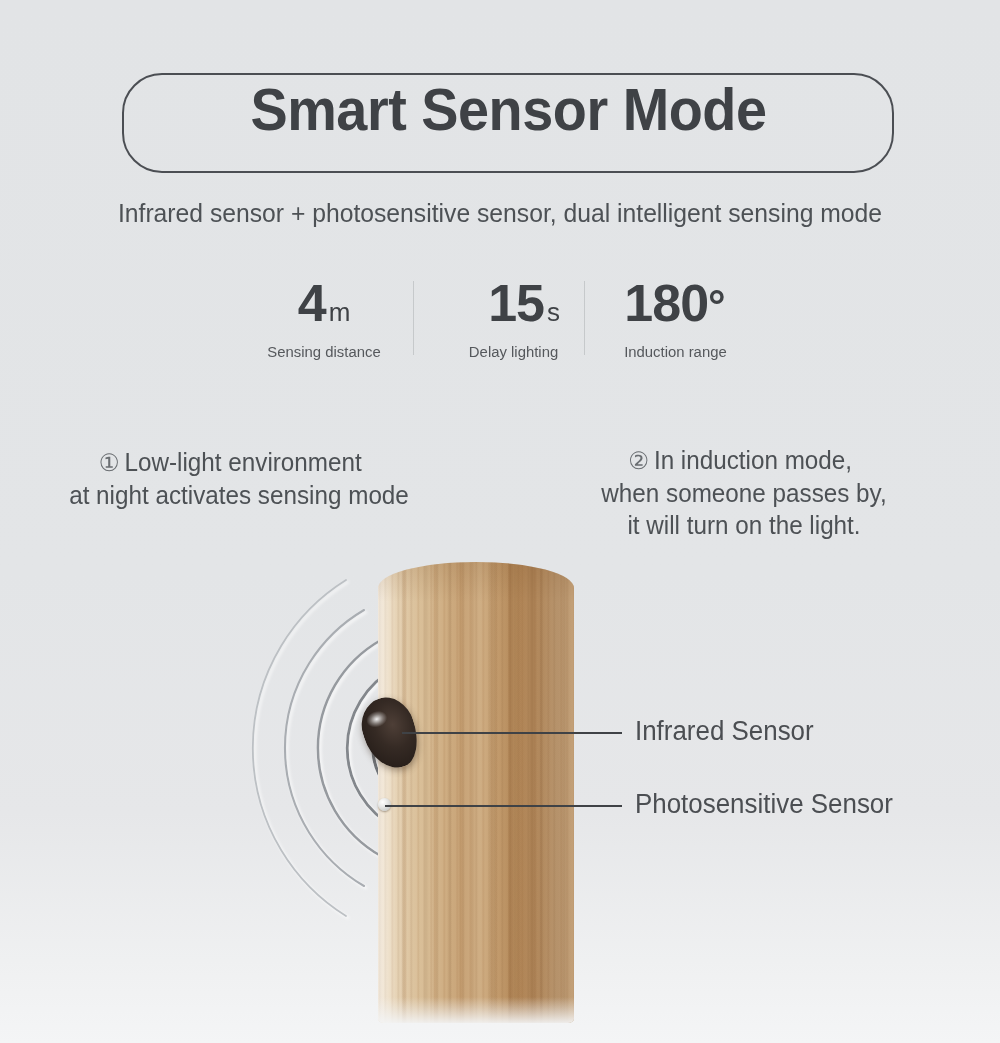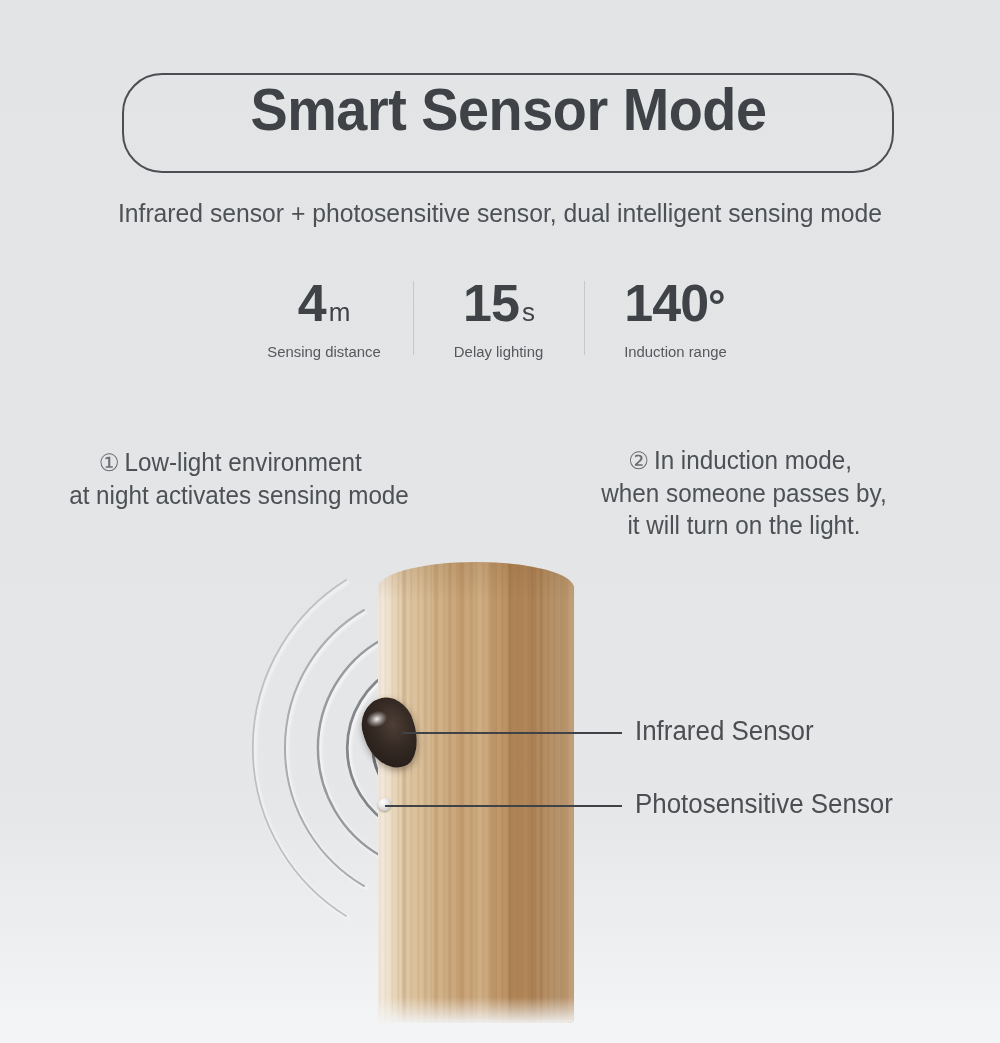--- a/index.html
+++ b/index.html
@@ -76,21 +76,21 @@
   }
   .stat {
     display: flex;
     flex-direction: column;
     align-items: center;
     justify-content: flex-start;
     padding: 0 24px;
     box-sizing: border-box;
   }
   .stat.s1 { width: 178px; }
-  .stat.s2 { width: 170px; }
+  .stat.s2 { width: 170px; align-items: flex-end; }
   .stat.s3 { width: 180px; }
   .divider {
     width: 1px;
     background: #c6c9cb;
     margin: 4px 0 6px 0;
   }
   .stat-value {
     font-family: "Liberation Sans Narrow", "Liberation Sans", sans-serif;
     font-weight: bold;
     font-size: 52px;
@@ -311,21 +311,21 @@
         <span>15</span>
           <span class="stat-unit">s</span>
       </div>
       <div class="stat-label">Delay lighting</div>
     </div>
 
     <div class="divider"></div>
 
     <div class="stat s3">
       <div class="stat-value">
-        <span>140</span>
+        <span>180</span>
           <span class="stat-unit deg">°</span>
       </div>
       <div class="stat-label">Induction range</div>
     </div>
 
   </div>
 
   <div class="bullet bullet-1">
     <div class="l1"><span class="num">①</span><span>Low-light environment</span></div>
     <div>at night activates sensing mode</div>

